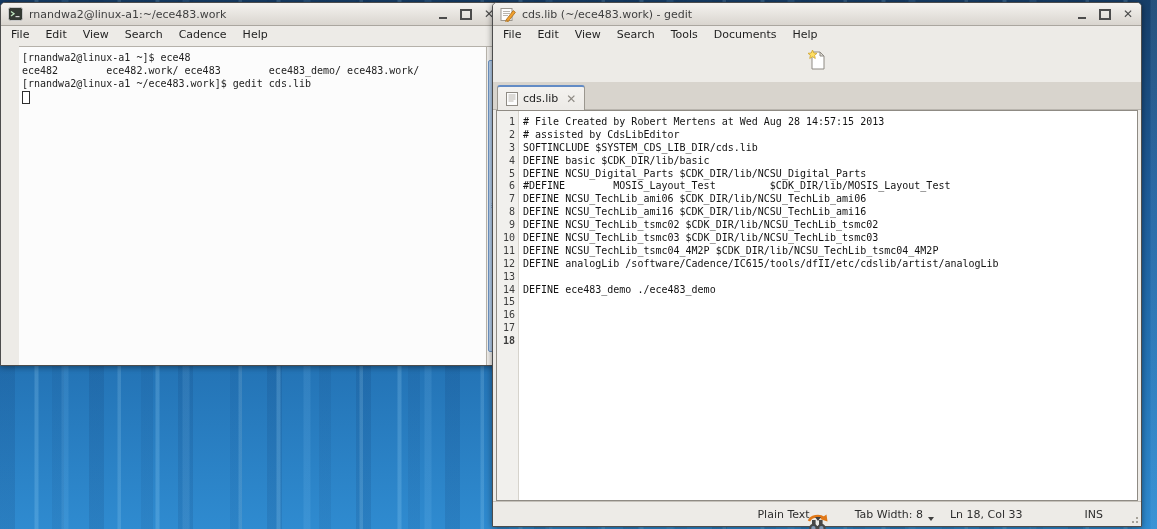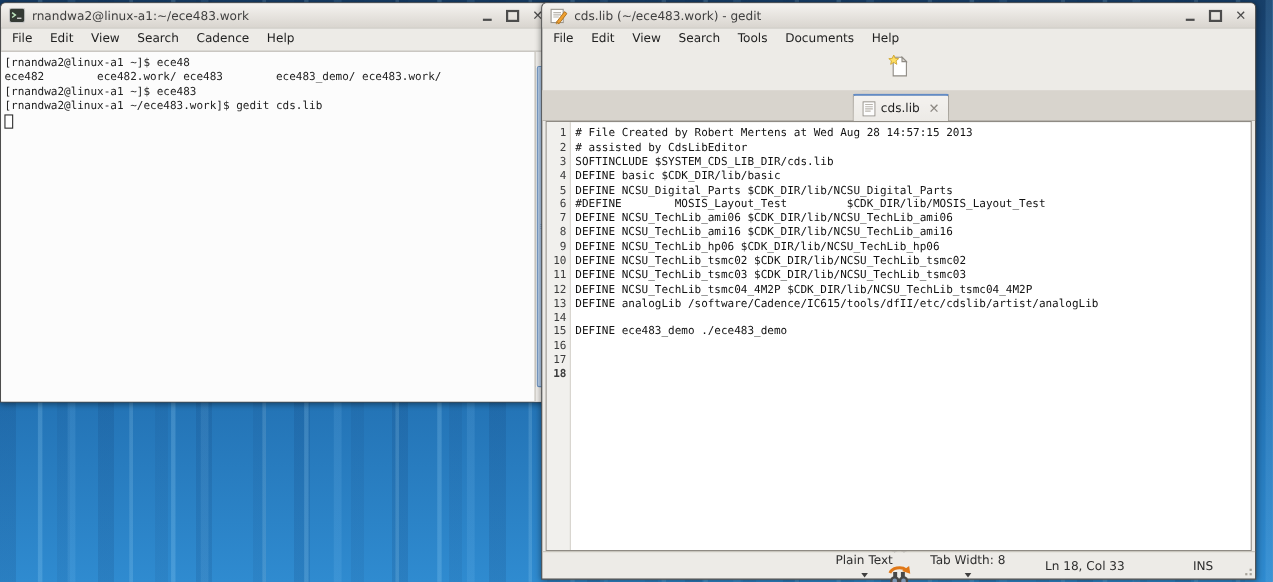--- a/index.html
+++ b/index.html
@@ -22,54 +22,54 @@
   .winbtns{display:flex;align-items:center;gap:11px;}
   .wb{width:12px;height:14px;display:flex;align-items:center;justify-content:center;color:#4c4c4c;}
   .wb-min i{display:block;width:8px;height:2px;background:#4c4c4c;margin-top:8px;}
   .wb-max i{display:block;width:8px;height:7px;border:2px solid #4c4c4c;border-top-width:2px;}
   .wb-close{font-size:12px;font-weight:bold;line-height:12px;}
 
   .menubar{height:20px;display:flex;align-items:flex-start;padding:0 2px;}
   .menu-item{font-size:11px;color:#1f1f1f;padding:2px 8px;white-space:nowrap;}
 
   
-  .term-body{position:relative;flex:1;background:#fcfcfc;border-top:1px solid #b5b1aa;overflow:hidden;}
+  .term-body{position:relative;flex:1;background:#fcfcfc;border-top:1px solid #b5b1aa;overflow:hidden;margin-left:18px;}
   .term-text{padding:4px 18px 0 3px;}
   .tline{font:10px/13px "DejaVu Sans Mono",monospace;white-space:pre;color:#222;}
   .tcursor{margin:1px 0 0 3px;width:6px;height:11px;border:1px solid #2e2e2e;background:#fff;}
   .vscroll{position:absolute;top:0;right:0;bottom:0;width:15px;background:#f5f4f1;border-left:1px solid #b8b4ac;display:flex;flex-direction:column;}
   .sb-btn{height:13px;display:flex;align-items:center;justify-content:center;background:#f1efec;}
   .sb-thumb{flex:1;margin:0 1px;background:linear-gradient(90deg,#bcd4ef,#8fb3dd);border:1px solid #6d94c4;border-radius:2px;position:relative;}
   .grip{position:absolute;left:50%;top:50%;width:7px;height:5px;transform:translate(-50%,-50%);
     background:repeating-linear-gradient(180deg,#5a82b4 0 1px,rgba(0,0,0,0) 1px 2px);}
   .tri-up{width:0;height:0;border-left:3.5px solid transparent;border-right:3.5px solid transparent;border-bottom:4px solid #6f6b64;}
   .tri-down{width:0;height:0;border-left:3.5px solid transparent;border-right:3.5px solid transparent;border-top:4px solid #6f6b64;}
   .tri-dark{border-top-color:#3f3f3f;}
 
   
   .toolbar{height:36px;display:flex;align-items:center;padding:0 4px;gap:1px;flex-direction:column;}
   .tbtn{display:flex;align-items:center;gap:5px;padding:3px 6px;background:none;border:0;font-family:"DejaVu Sans",sans-serif;font-size:12px;color:#2e2e2e;}
   .tbtn.disabled{color:#aaa69e;margin-top:12px;}
   .tbtn .tri-dark{margin-left:2px;}
   .tsep{width:1px;height:24px;background:#c9c5be;margin:0 5px;flex:none;}
 
-  .tabbar{height:28px;background:#d8d4cd;display:flex;align-items:flex-end;padding:0 0 0 4px;box-shadow:inset 0 -1px 0 #b9b5ae;justify-content:center;}
+  .tabbar{height:28px;background:#d8d4cd;display:flex;align-items:flex-end;padding:0 0 0 4px;box-shadow:inset 0 -1px 0 #b9b5ae;}
   .tab{display:flex;align-items:center;gap:5px;height:23px;padding:0 8px;background:linear-gradient(#f4f2ef,#eceae6);
     border:1px solid #9b978f;border-bottom:none;border-top:2px solid #628bc5;border-radius:3px 3px 0 0;font-size:11px;color:#1f1f1f;}
   .tab-close{color:#8d8983;font-size:12px;font-weight:bold;margin-left:3px;}
 
   .editor{flex:1;margin:0 3px;border:1px solid #8f8b84;background:#fff;display:flex;overflow:hidden;}
   .gutter{background:#f1f0ed;border-right:1px solid #d6d3cc;padding:5px 3px 0 4px;text-align:right;min-width:14px;}
   .lno{font:10px/12.9px "DejaVu Sans Mono",monospace;color:#3c3c3c;height:12.9px;}
   .code{flex:1;padding:5px 0 0 4px;}
   .cline{font:10px/12.9px "DejaVu Sans Mono",monospace;white-space:pre;height:12.9px;color:#121212;}
 
   .statusbar{height:24px;display:flex;align-items:center;justify-content:flex-end;font-size:11px;color:#2e2e2e;position:relative;border-top:1px solid #c5c1ba;}
-  .sb-item{display:flex;align-items:center;gap:5px;white-space:nowrap;flex-direction:column;}
-  .sb-lang{margin-right:34px;} .sb-tabw{margin-right:16px;} .sb-pos{margin-right:62px;margin-left:20px;} .sb-ins{margin-right:38px;}
+  .sb-item{display:flex;align-items:flex-end;gap:5px;white-space:nowrap;}
+  .sb-lang{margin-right:34px;} .sb-tabw{margin-right:16px;} .sb-pos{margin-right:62px;} .sb-ins{margin-right:38px;}
   .grip-dots{position:absolute;right:3px;bottom:3px;width:8px;height:8px;}
   .grip-dots i{position:absolute;width:2px;height:2px;background:#a6a29a;}
   .grip-dots i:nth-child(1){right:0;bottom:0;} .grip-dots i:nth-child(2){right:4px;bottom:0;} .grip-dots i:nth-child(3){right:0;bottom:4px;}
 
   svg{display:block;}
 </style>
 </head>
 <body>
 
 <div class="screen">
@@ -101,21 +101,20 @@
         <span class="menu-item">View</span>
         <span class="menu-item">Search</span>
         <span class="menu-item">Cadence</span>
         <span class="menu-item">Help</span>
       </div>
     <div class="term-body">
       <div class="term-text">
 
       <div class="tline">[rnandwa2@linux-a1 ~]$ ece48</div>
           <div class="tline">ece482        ece482.work/ ece483        ece483_demo/ ece483.work/</div>
-          <div class="tline">[rnandwa2@linux-a1 ~]$ ece483</div>
           <div class="tline">[rnandwa2@linux-a1 ~/ece483.work]$ gedit cds.lib</div>
         </div>
       <div class="tcursor"></div>
       <div class="vscroll">
         <div class="sb-btn">
             <i class="tri-up"></i>
           </div>
         <div class="sb-thumb">
             <span class="grip"></span>
           </div>
@@ -314,21 +313,20 @@
       <div class="code">
 
       <div class="cline"># File Created by Robert Mertens at Wed Aug 28 14:57:15 2013</div>
           <div class="cline"># assisted by CdsLibEditor</div>
           <div class="cline">SOFTINCLUDE $SYSTEM_CDS_LIB_DIR/cds.lib</div>
           <div class="cline">DEFINE basic $CDK_DIR/lib/basic</div>
           <div class="cline">DEFINE NCSU_Digital_Parts $CDK_DIR/lib/NCSU_Digital_Parts</div>
           <div class="cline">#DEFINE        MOSIS_Layout_Test         $CDK_DIR/lib/MOSIS_Layout_Test</div>
           <div class="cline">DEFINE NCSU_TechLib_ami06 $CDK_DIR/lib/NCSU_TechLib_ami06</div>
           <div class="cline">DEFINE NCSU_TechLib_ami16 $CDK_DIR/lib/NCSU_TechLib_ami16</div>
-          <div class="cline">DEFINE NCSU_TechLib_hp06 $CDK_DIR/lib/NCSU_TechLib_hp06</div>
           <div class="cline">DEFINE NCSU_TechLib_tsmc02 $CDK_DIR/lib/NCSU_TechLib_tsmc02</div>
           <div class="cline">DEFINE NCSU_TechLib_tsmc03 $CDK_DIR/lib/NCSU_TechLib_tsmc03</div>
           <div class="cline">DEFINE NCSU_TechLib_tsmc04_4M2P $CDK_DIR/lib/NCSU_TechLib_tsmc04_4M2P</div>
           <div class="cline">DEFINE analogLib /software/Cadence/IC615/tools/dfII/etc/cdslib/artist/analogLib</div>
           <div class="cline"></div>
           <div class="cline">DEFINE ece483_demo ./ece483_demo</div>
         </div>
     </div>
 
     <div class="statusbar">

